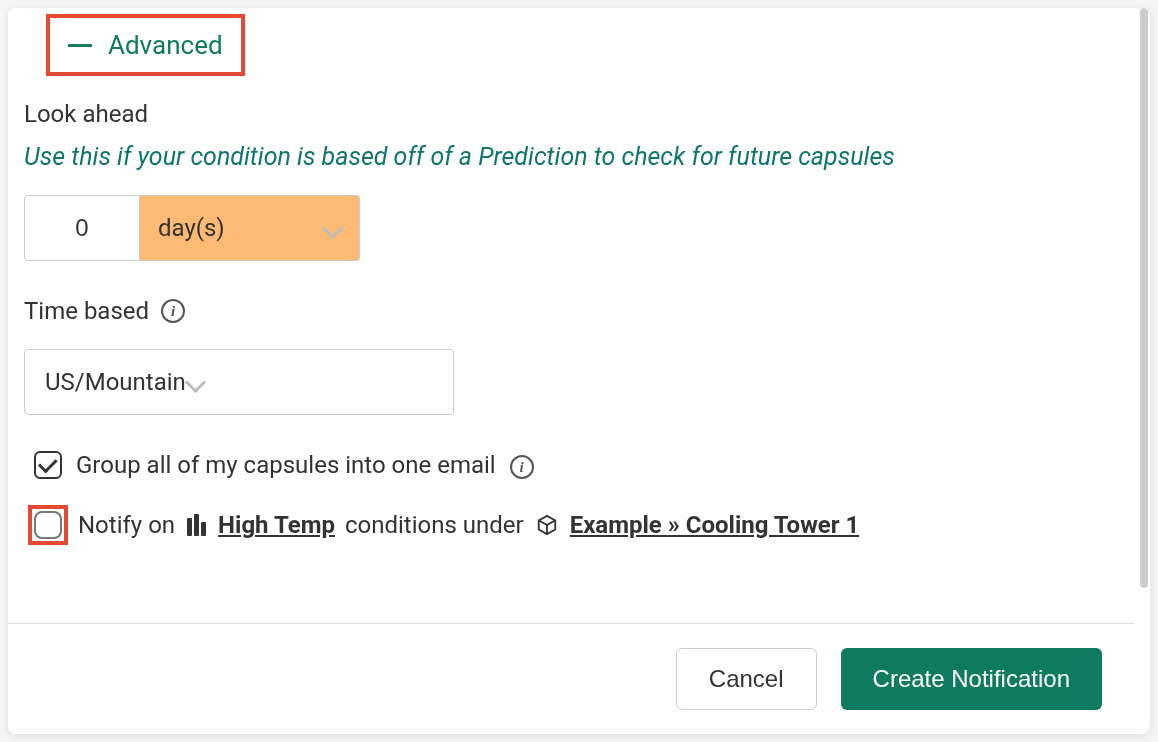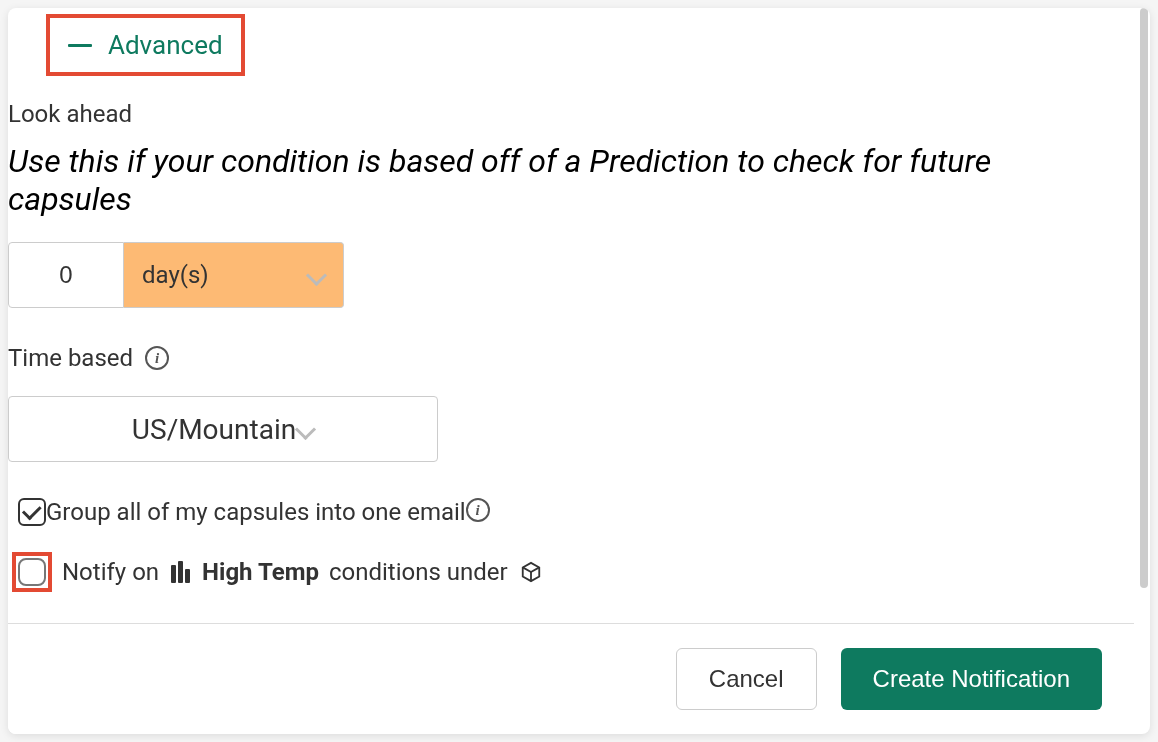--- a/index.html
+++ b/index.html
@@ -38,30 +38,31 @@
       border-radius: 1px;
     }
     .advanced-label {
       color: #0e7a5f;
       font-size: 26px;
       font-weight: 400;
     }
     .section {
       padding-right: 40px;
       margin-top: 24px;
+      margin-left: 16px;
     }
     .label {
       font-size: 24px;
       color: #333;
       margin-bottom: 14px;
     }
     .hint {
       font-style: italic;
-      font-size: 32px;
-      color: #000000;
+      font-size: 25px;
+      color: #0f766e;
       margin-bottom: 24px;
     }
     .row-inputs {
       display: flex;
       gap: 0;
       margin-bottom: 36px;
     }
     .num-input {
       width: 116px;
       height: 66px;
@@ -121,35 +122,36 @@
       justify-content: center;
       font-size: 15px;
       font-style: italic;
       font-weight: bold;
       color: #555;
       font-family: Georgia, serif;
     }
     .tz-select {
       display: flex;
       align-items: center;
-      justify-content: center;
+      justify-content: flex-start;
       width: 430px;
       height: 66px;
       border: 1px solid #ccc;
       border-radius: 4px;
       padding: 0 20px;
-      font-size: 28px;
+      font-size: 24px;
       color: #333;
       cursor: pointer;
       background: #fff;
       margin-bottom: 36px;
     }
     .checkbox-row {
       display: flex;
-      align-items: flex-start;
+      align-items: flex-end;
+      gap: 14px;
       margin-bottom: 26px;
       padding-left: 10px;
     }
     .checkbox {
       width: 28px;
       height: 28px;
       border: 2.5px solid #333;
       border-radius: 6px;
       display: flex;
       align-items: center;
@@ -188,20 +190,21 @@
       margin-bottom: 22px;
       padding-left: 4px;
       flex-wrap: wrap;
     }
     .notify-text {
       font-size: 24px;
       color: #333;
     }
     .notify-bold {
       font-weight: 700;
+      text-decoration: underline;
     }
     .signal-icon {
       display: inline-flex;
       align-items: flex-end;
       gap: 2px;
       height: 22px;
       margin: 0 2px;
     }
     .signal-icon span {
       display: block;
@@ -311,20 +314,21 @@
             <span></span>
             <span></span>
           </span>
         <span class="notify-text notify-bold">High Temp</span>
         <span class="notify-text">conditions under</span>
         <svg class="cube-icon" viewBox="0 0 24 24" fill="none" stroke="#333" stroke-width="2">
           <path d="M12 2 L21 7 L21 17 L12 22 L3 17 L3 7 Z"></path>
           <path d="M3 7 L12 12 L21 7"></path>
           <path d="M12 12 L12 22"></path>
         </svg>
+        <span class="notify-text notify-bold">Example » Cooling Tower 1</span>
       </div>
 
     </div>
   </div>
 
   <div class="footer">
     <button class="btn btn-cancel">Cancel</button>
     <button class="btn btn-primary">Create Notification</button>
   </div>
 </div>

